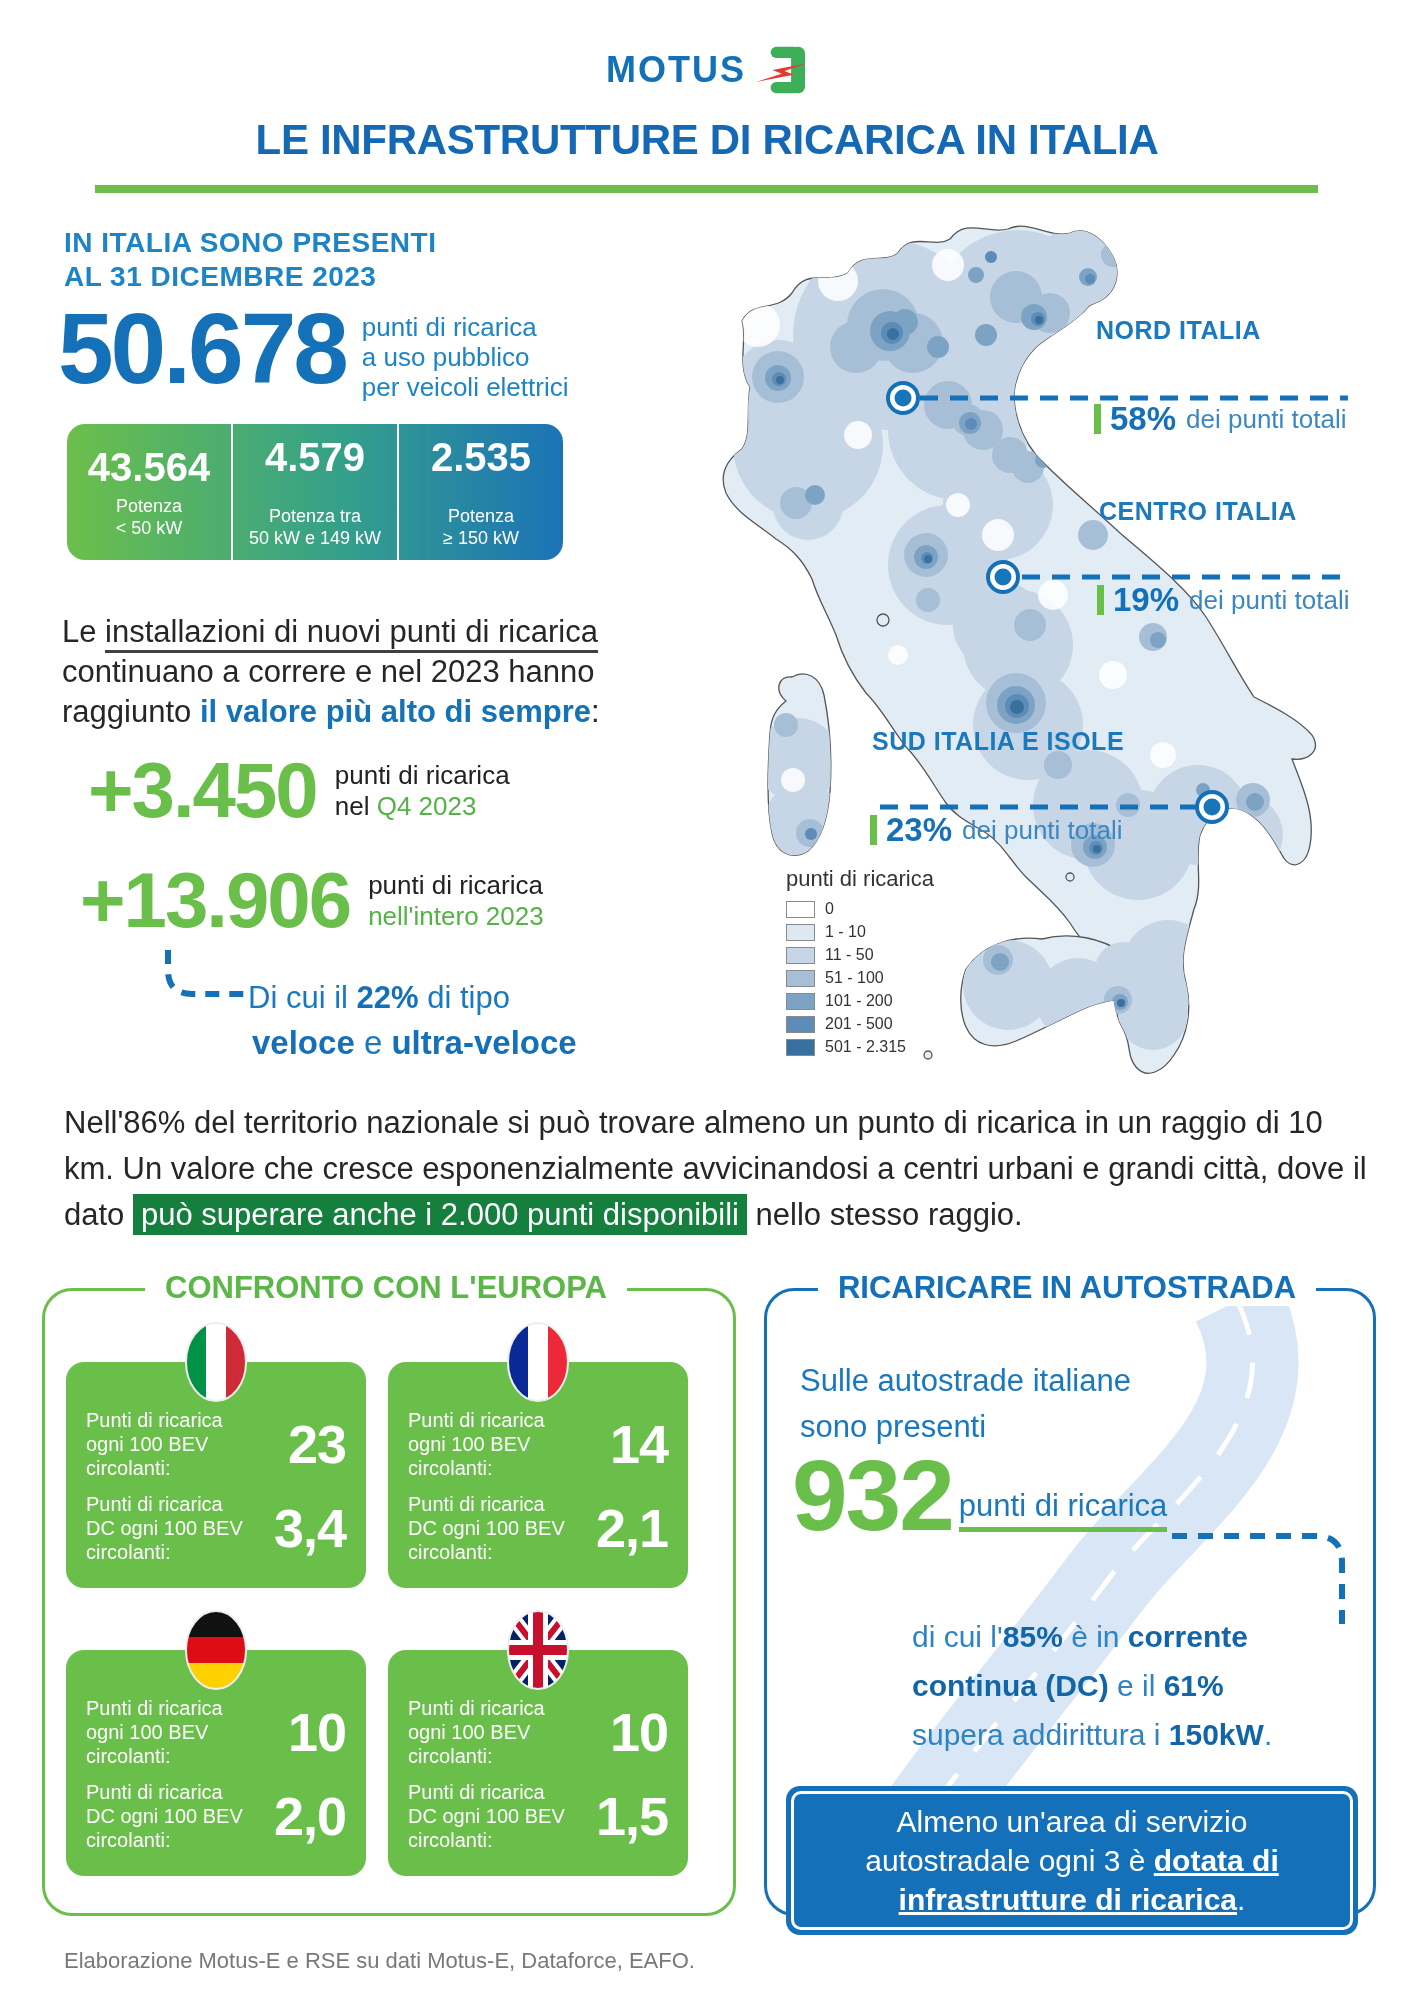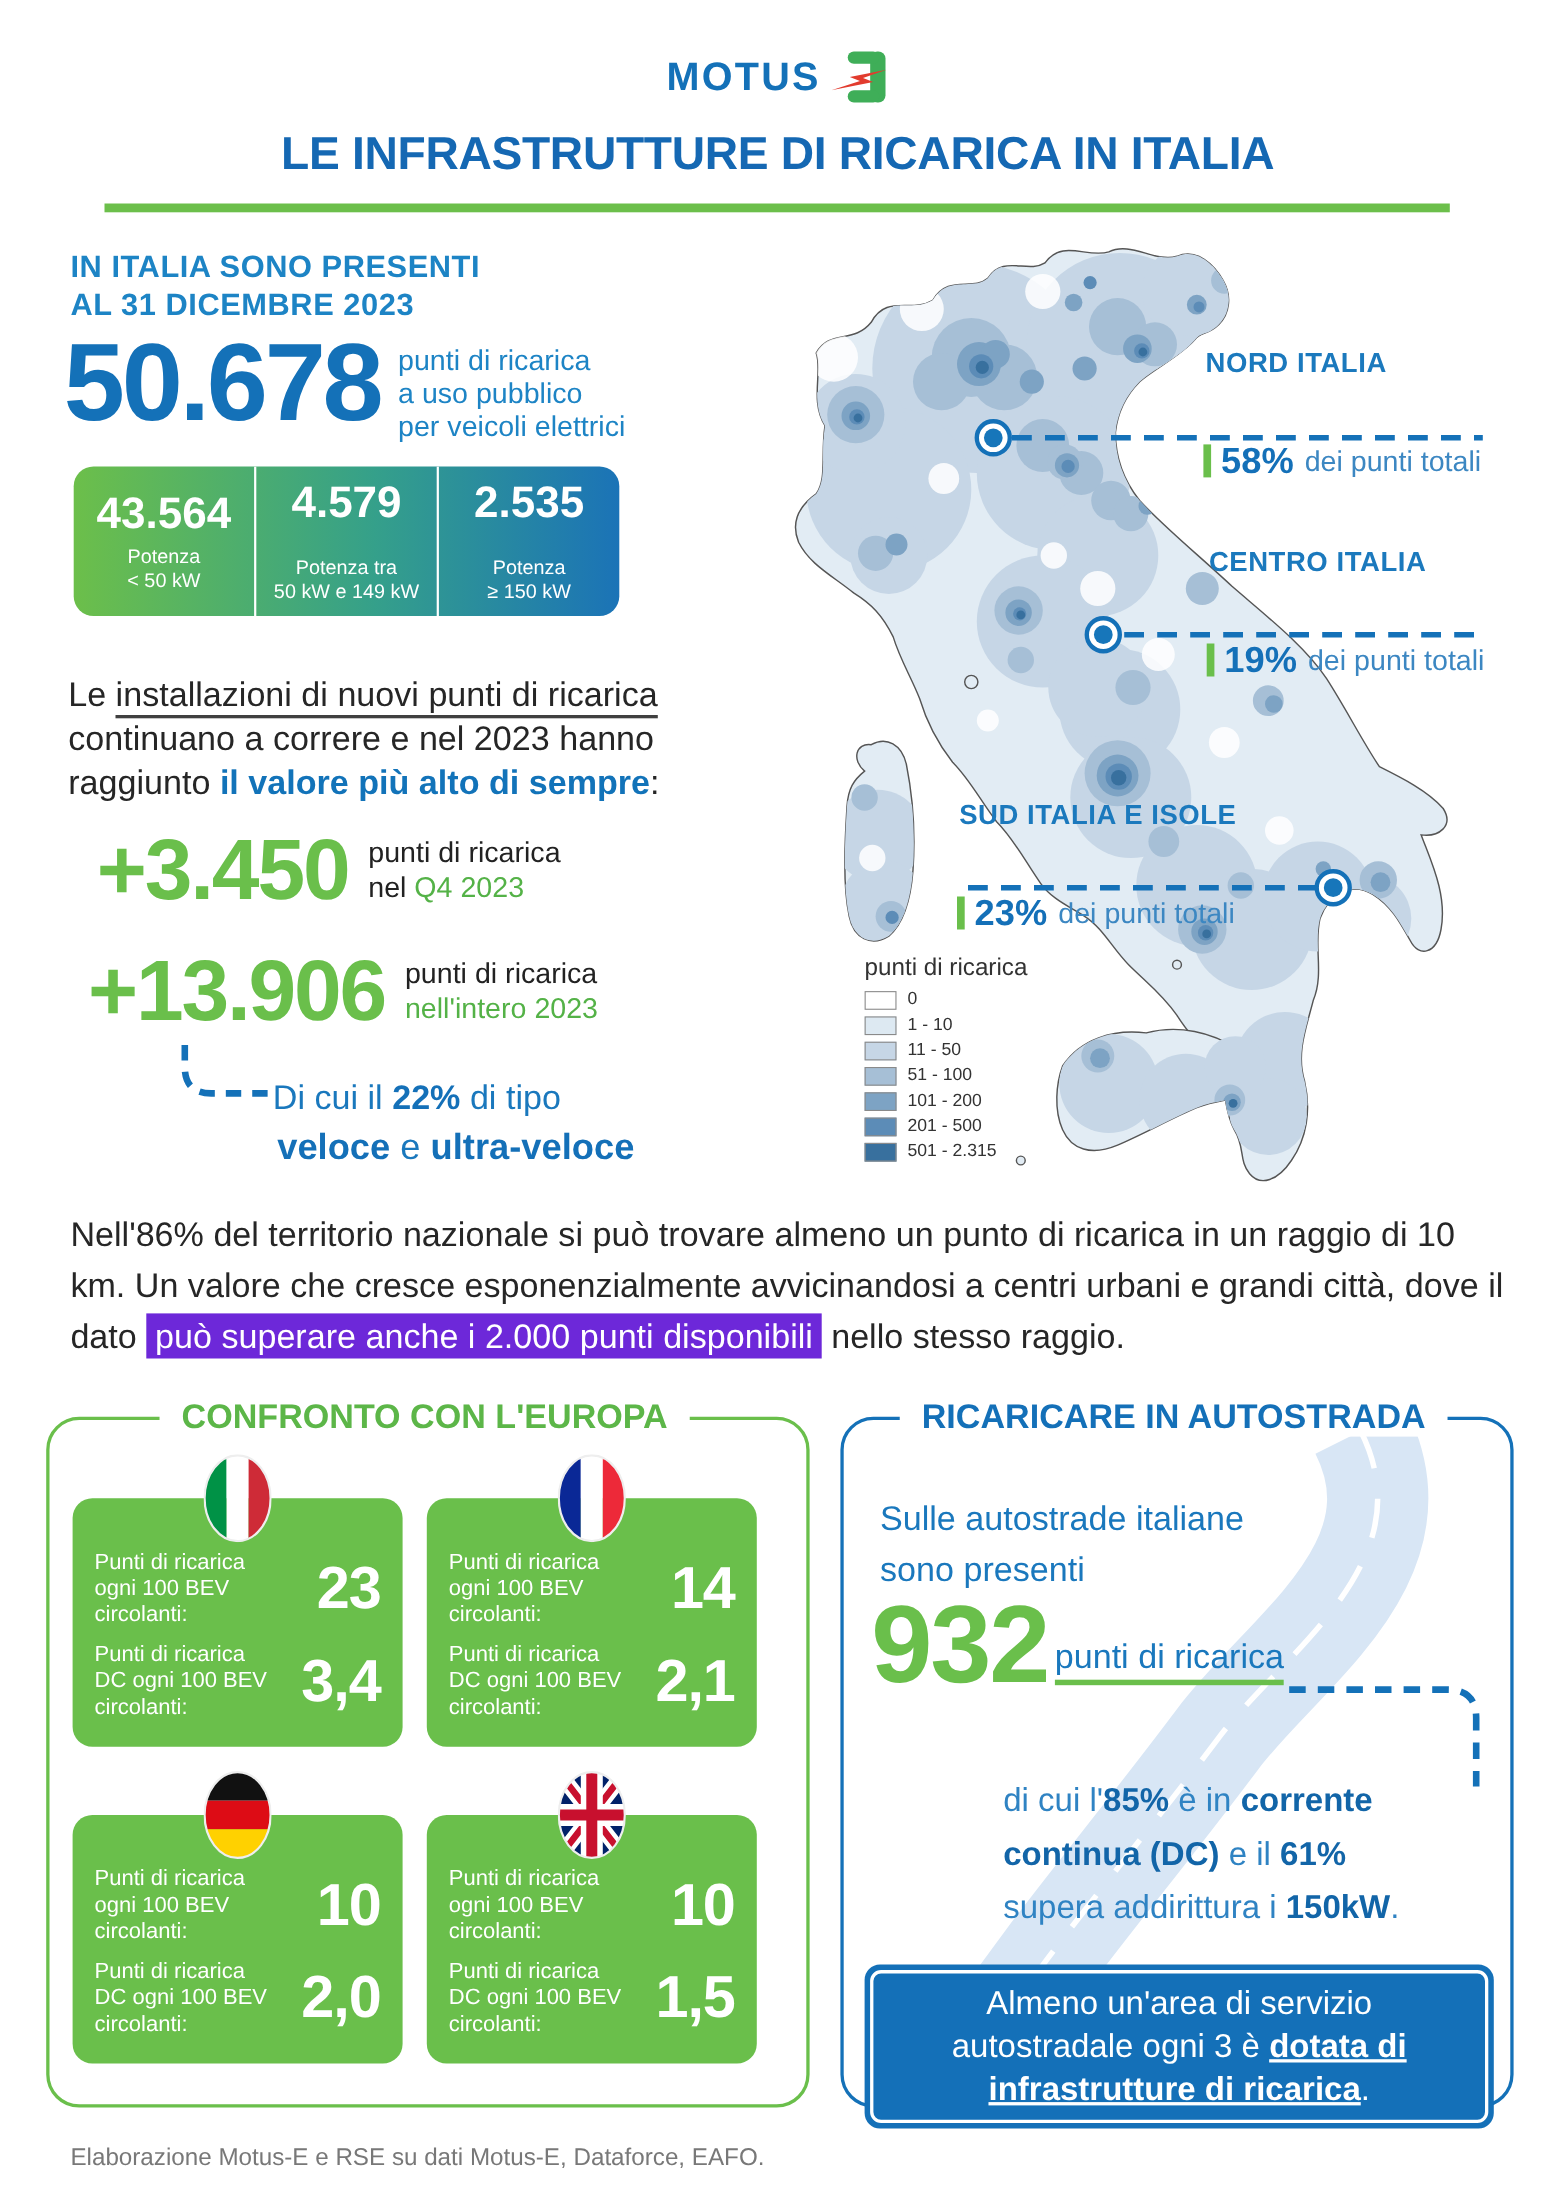--- a/index.html
+++ b/index.html
@@ -58,21 +58,21 @@
 
   
   .legend{left:786px;top:866px;}
   .lg-title{font-size:22px;color:#333;margin-bottom:8px;}
   .lg-row{display:flex;align-items:center;margin-bottom:5px;}
   .lg-swatch{width:27px;height:15px;border:1px solid #8a8a8a;margin-right:10px;}
   .lg-label{font-size:16px;color:#333;}
 
   
   .territory{left:64px;top:1100px;width:1312px;font-size:31px;line-height:46px;color:#262626;}
-  .hl{background:#6d28d9;color:#fff;padding:3px 8px;}
+  .hl{background:#15803d;color:#fff;padding:3px 8px;}
 
   
   .panel{position:absolute;border-radius:30px;}
   .panel-eu{left:42px;top:1288px;width:688px;height:622px;border:3px solid #6abf4b;}
   .panel-hw{left:764px;top:1288px;width:606px;height:622px;border:3px solid #1471b8;}
   .road-clip{position:absolute;inset:0;border-radius:27px;overflow:hidden;}
   .panel-title{position:absolute;transform:translateX(-50%);background:#fff;padding:0 20px;
                white-space:nowrap;font-size:31px;font-weight:800;}
   .pt-eu{left:386px;top:1270px;color:#5cb648;}
   .pt-hw{left:1067px;top:1270px;color:#1470b8;}

